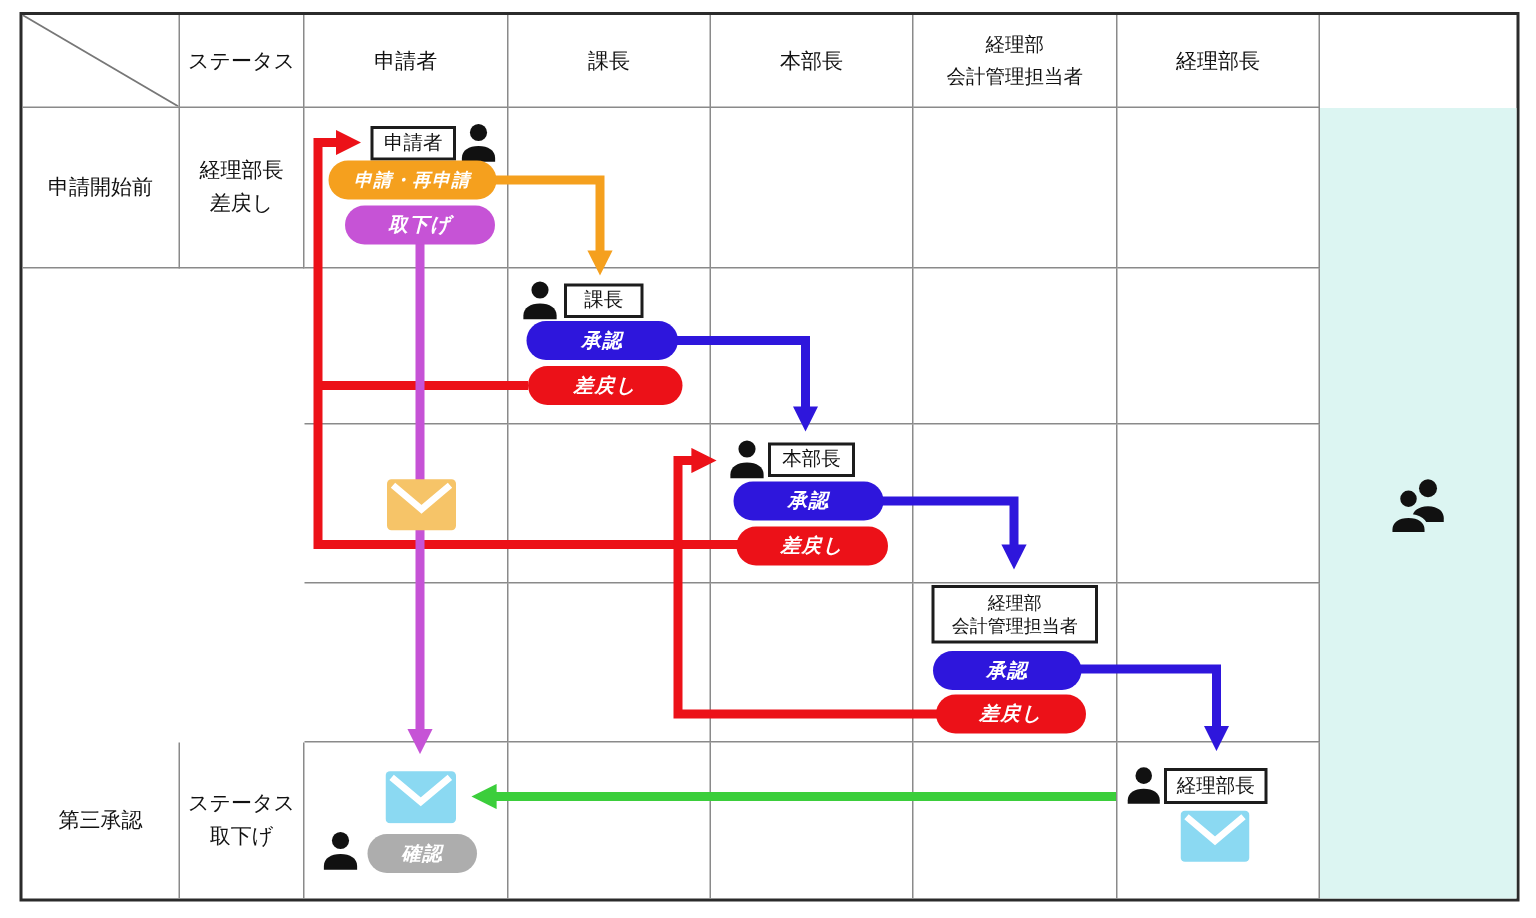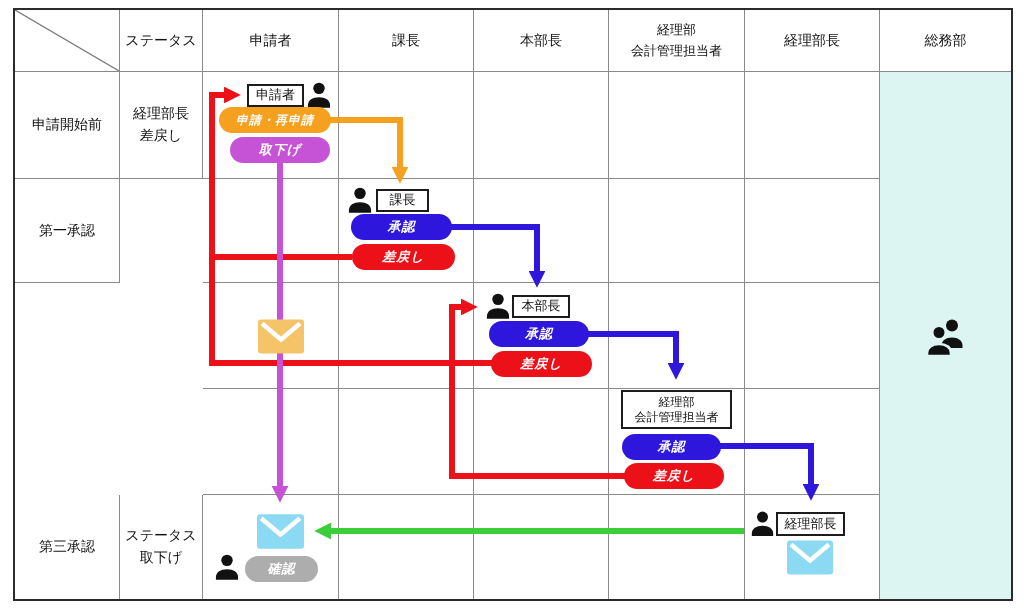--- a/index.html
+++ b/index.html
@@ -52,24 +52,22 @@
       <line x1="0" y1="0" x2="105" y2="62" stroke="#777" stroke-width="1.2"></line>
     </svg>
   </div>
   <div class="cell" style="grid-area:1/2">ステータス</div>
   <div class="cell" style="grid-area:1/3">申請者</div>
   <div class="cell" style="grid-area:1/4">課長</div>
   <div class="cell" style="grid-area:1/5">本部長</div>
   <div class="cell small" style="grid-area:1/6">経理部
 会計管理担当者</div>
   <div class="cell" style="grid-area:1/7">経理部長</div>
-  <div class="cell last-col" style="grid-area:1/8">総務部</div>
 
   <div class="cell" style="grid-area:2/1">申請開始前</div>
-  <div class="cell" style="grid-area:3/1">第一承認</div>
   <div class="cell last-row" style="grid-area:6/1">第三承認</div>
 
   <div class="cell" style="grid-area:2/2">経理部長
 差戻し</div>
   <div class="cell last-row" style="grid-area:6/2">ステータス
 取下げ</div>
 
   <div class="cell" style="grid-area:2/3"></div>
   <div class="cell" style="grid-area:2/4"></div>
   <div class="cell" style="grid-area:2/5"></div>

